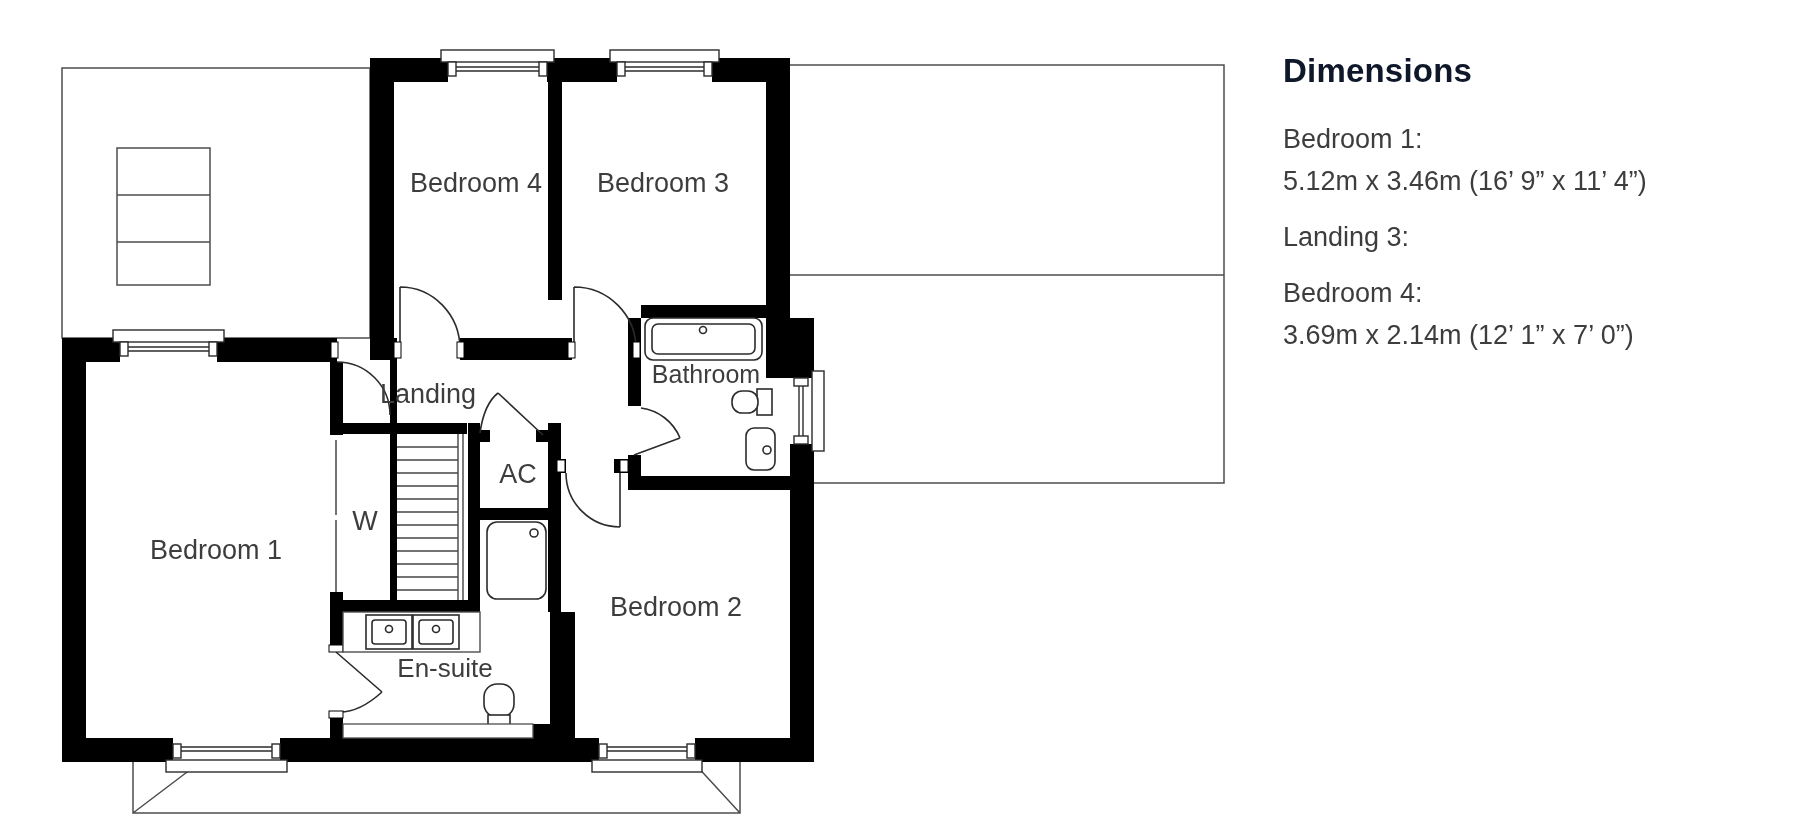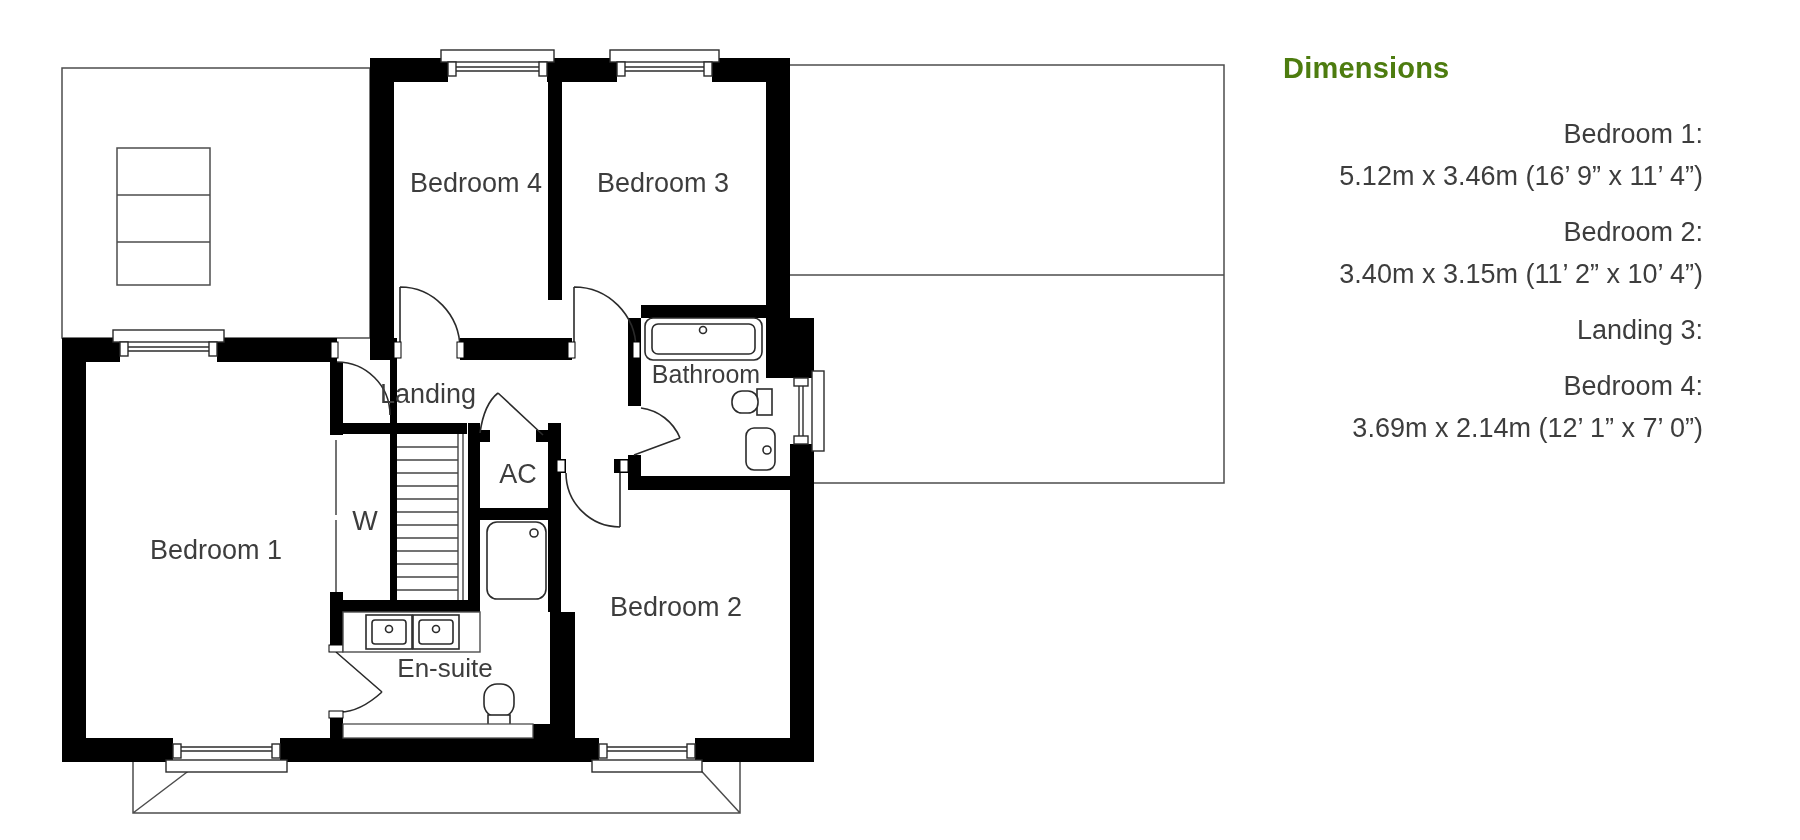--- a/index.html
+++ b/index.html
@@ -1,21 +1,21 @@
 <!DOCTYPE html>
 <html><head>
 <meta charset="utf-8">
 <style>
   html,body{margin:0;padding:0;background:#ffffff;}
   body{width:1800px;height:840px;position:relative;font-family:"Liberation Sans",sans-serif;overflow:hidden;}
   #plan{position:absolute;left:0;top:0;}
   .room-label{fill:#3d3d3d;font-family:"Liberation Sans",sans-serif;}
   .dims{position:absolute;left:1283px;top:52px;width:420px;color:#3d3d3d;}
-  .dims h2{font-size:29px;font-weight:700;color:#4d7c0f;margin:0 0 28px 0;letter-spacing:0.2px;}
-  .dim-entry{margin-bottom:14px;font-size:27px;font-weight:400;color:#3d3d3d;text-align:right;}
+  .dims h2{font-size:33px;font-weight:700;color:#0f172a;margin:0 0 28px 0;letter-spacing:0.2px;}
+  .dim-entry{margin-bottom:14px;font-size:27px;font-weight:400;color:#3d3d3d;}
   .dim-entry .lbl,.dim-entry .val{line-height:42px;}
 </style>
 </head>
 <body>
 
 <svg id="plan" width="1800" height="840" viewBox="0 0 1800 840">
 
   <g stroke="#4d4d4d" stroke-width="1.5" fill="none">
     <rect x="62" y="68" width="308" height="270"></rect>
     <g>
@@ -228,24 +228,20 @@
 </svg>
 
 <div class="dims">
   <h2>Dimensions</h2>
 
   <div class="dim-entry">
     <div class="lbl">Bedroom 1:</div>
     <div class="val">5.12m x 3.46m (16’ 9” x 11’ 4”)</div>
   </div>
 
-  <div class="dim-entry">
-    <div class="lbl">Bedroom 2:</div>
-    <div class="val">3.40m x 3.15m (11’ 2” x 10’ 4”)</div>
-  </div>
 
   <div class="dim-entry">
     <div class="lbl">Landing 3:</div>
   </div>
 
   <div class="dim-entry">
     <div class="lbl">Bedroom 4:</div>
     <div class="val">3.69m x 2.14m (12’ 1” x 7’ 0”)</div>
   </div>
 </div>

